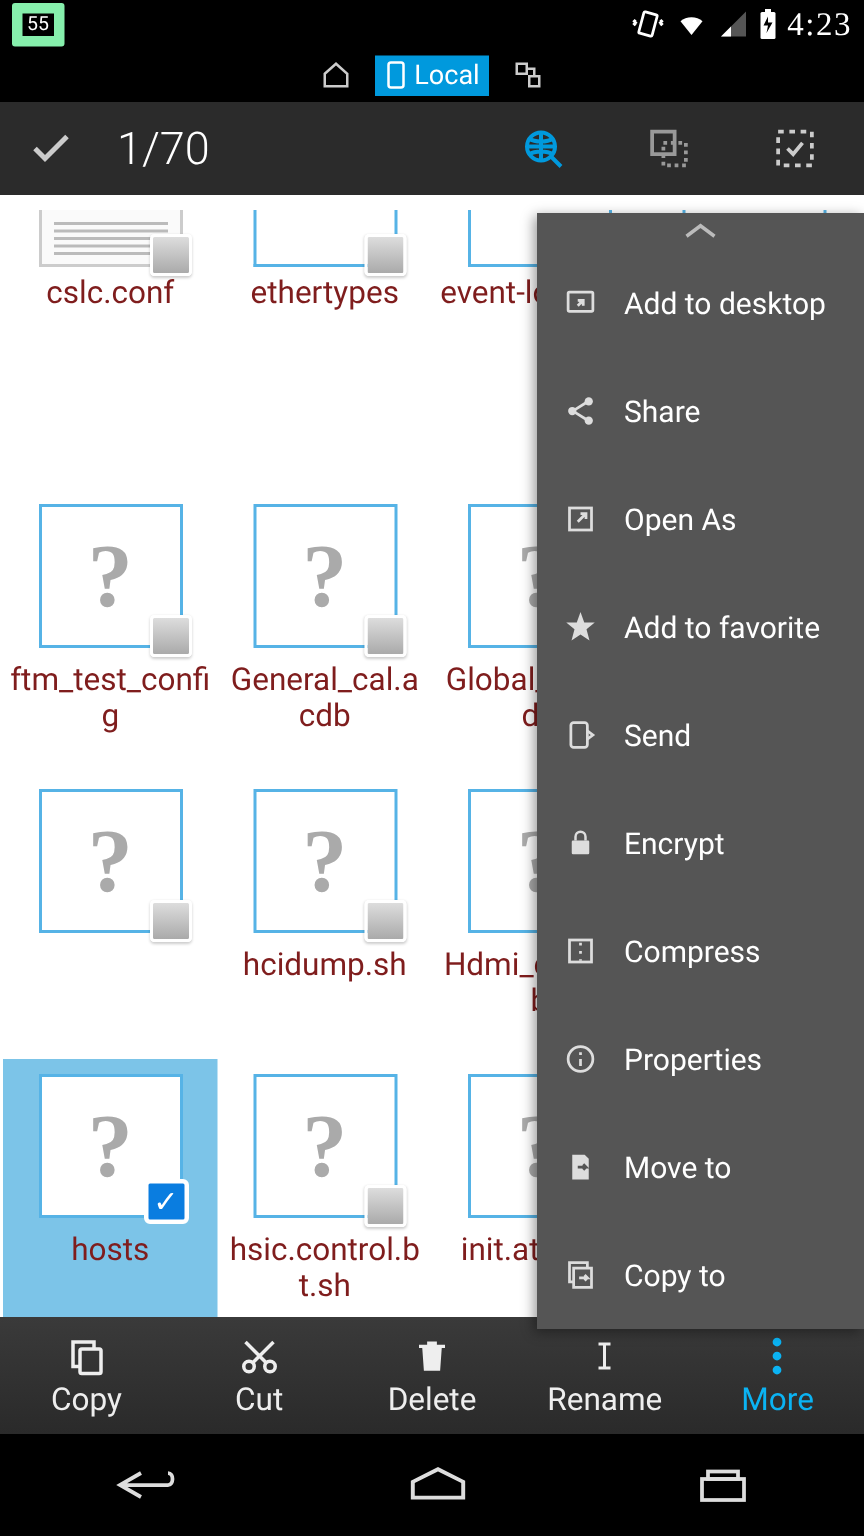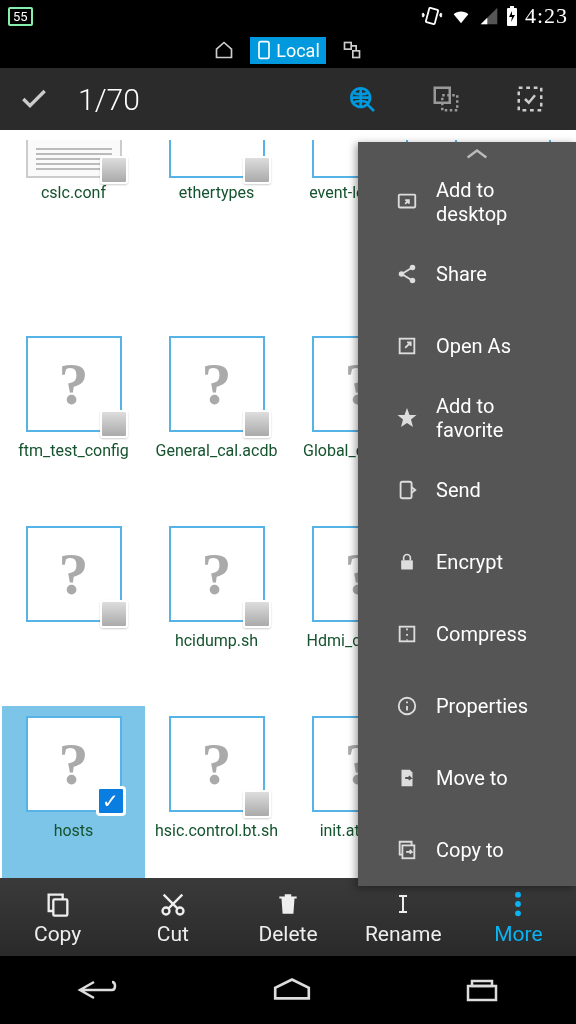--- a/index.html
+++ b/index.html
@@ -1,21 +1,21 @@
 <!DOCTYPE html>
 <html><head>
 <meta charset="utf-8">
 <style>
   * { box-sizing: border-box; margin: 0; padding: 0; }
   html, body { width: 576px; height: 1024px; font-family: Roboto, Arial, sans-serif; overflow: hidden; background: #000; }
   
   
   .status-bar { height: 32px; background: #000; color: #fff; display: flex; align-items: center; padding: 0 8px; font-size: 18px; }
   .status-left { display: flex; align-items: center; gap: 4px; }
-  .battery-indicator { border: 2px solid #86efac; padding: 0 3px; font-size: 13px; border-radius: 2px; }
+  .battery-indicator { border: 7px solid #86efac; padding: 0 3px; font-size: 13px; border-radius: 2px; }
   .status-right { margin-left: auto; display: flex; align-items: center; gap: 6px; font-family: Liberation Serif, serif; }
   .clock { font-size: 22px; font-weight: 300; letter-spacing: 1px; }
   
   
   .location-bar { height: 36px; background: #000; display: flex; align-items: center; justify-content: center; gap: 10px; color: #ccc; font-size: 18px; }
   .loc-tab { display: flex; align-items: center; gap: 4px; padding: 3px 6px; }
   .loc-tab.active { background: #0099dd; color: #fff; }
   
   
   .sel-header { height: 62px; background: #2b2b2b; display: flex; align-items: center; padding: 0 18px; gap: 28px; }
@@ -30,26 +30,26 @@
   .grid-area { position: absolute; top: 130px; left: 0; right: 0; bottom: 140px; background: #fff; padding: 6px 2px; display: grid; grid-template-columns: repeat(4, 1fr); grid-auto-rows: 190px; gap: 0; align-content: start; overflow: hidden; }
   .file { display: flex; flex-direction: column; align-items: center; padding: 4px; position: relative; }
   .file.sel { background: #7cc4e8; }
   .thumb { width: 96px; height: 96px; background: #fff; border: 2px solid #56b3e6; position: relative; display: flex; align-items: center; justify-content: center; margin-top: 6px; }
   .thumb.first-row { height: 40px; margin-top: 0; border-top: none; }
   .thumb.text-file { border-color: #ccc; background: #fafafa; }
   .thumb.text-file::before { content: ""; position: absolute; top: 8px; left: 8px; right: 8px; height: 2px; box-shadow: 0 5px 0 #bbb, 0 10px 0 #bbb, 0 15px 0 #bbb, 0 20px 0 #bbb; background: #bbb; }
   .qmark { font-size: 60px; color: #aaa; font-weight: bold; font-family: Georgia, serif; }
   .mini-badge { position: absolute; right: -8px; bottom: -8px; width: 28px; height: 28px; background: linear-gradient(#ddd,#aaa); border: 2px solid #fff; border-radius: 3px; box-shadow: 0 1px 2px rgba(0,0,0,0.2); }
   .check-badge { position: absolute; right: -6px; bottom: -6px; width: 30px; height: 30px; background: #0a7de0; border: 3px solid #fff; display: flex; align-items: center; justify-content: center; color: #fff; font-size: 20px; border-radius: 4px; }
-  .fname { font-size: 16px; color: #14532d; text-align: center; margin-top: 10px; line-height: 1.15; word-break: break-all; max-width: 136px; }
+  .fname { font-size: 21px; color: #7f1d1d; text-align: center; margin-top: 10px; line-height: 1.15; word-break: break-all; max-width: 136px; }
   .file.first .fname { margin-top: 6px; }
   .file.first .thumb { height: 38px; }
   
   
-  .ctx-menu { position: absolute; top: 142px; right: 0; width: 218px; background: #555; color: #fff; box-shadow: -2px 2px 8px rgba(0,0,0,0.4); z-index: 20; padding-left: 20px; }
+  .ctx-menu { position: absolute; top: 142px; right: 0; width: 218px; background: #555; color: #fff; box-shadow: -2px 2px 8px rgba(0,0,0,0.4); z-index: 20; }
   .ctx-chevron { height: 24px; display: flex; align-items: center; justify-content: center; background: #555; color: #ccc; }
   .ctx-item { height: 72px; display: flex; align-items: center; gap: 16px; padding: 0 16px; font-size: 20px; }
   .ctx-icon { width: 26px; height: 26px; display: flex; align-items: center; justify-content: center; color: #ddd; flex-shrink: 0; }
   
   
   .toolbar { position: absolute; left: 0; right: 0; bottom: 68px; height: 78px; background: linear-gradient(#3a3a3a, #2a2a2a); display: flex; }
   .tool-btn { flex: 1; display: flex; flex-direction: column; align-items: center; justify-content: center; gap: 2px; color: #eee; font-size: 21px; }
   .tool-btn.blue { color: #0bb3f3; }
   .tool-icon { font-size: 28px; height: 32px; display: flex; align-items: center; }
   

